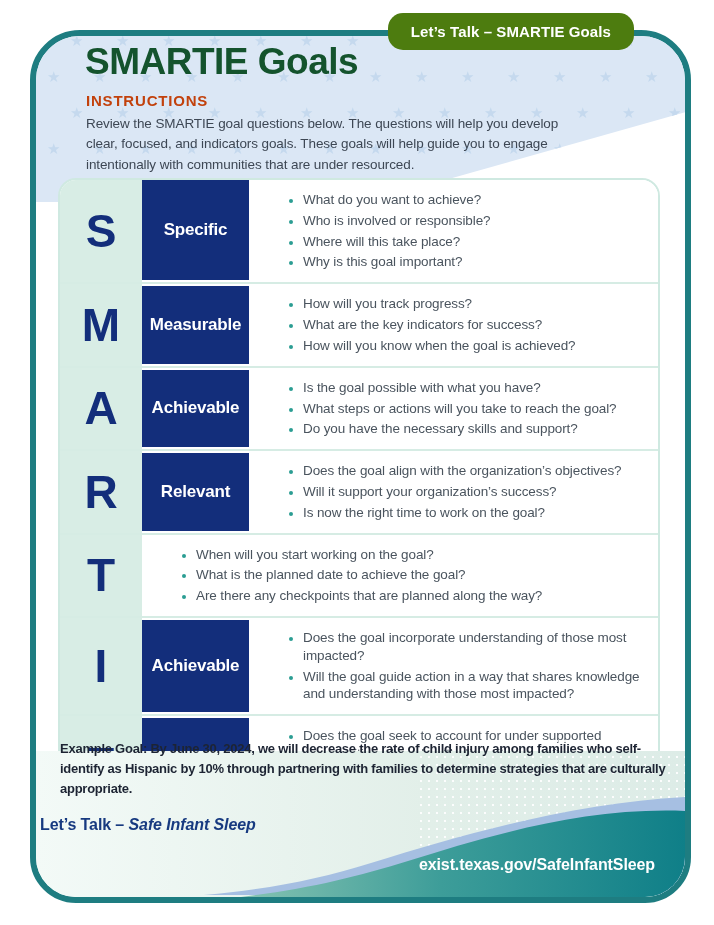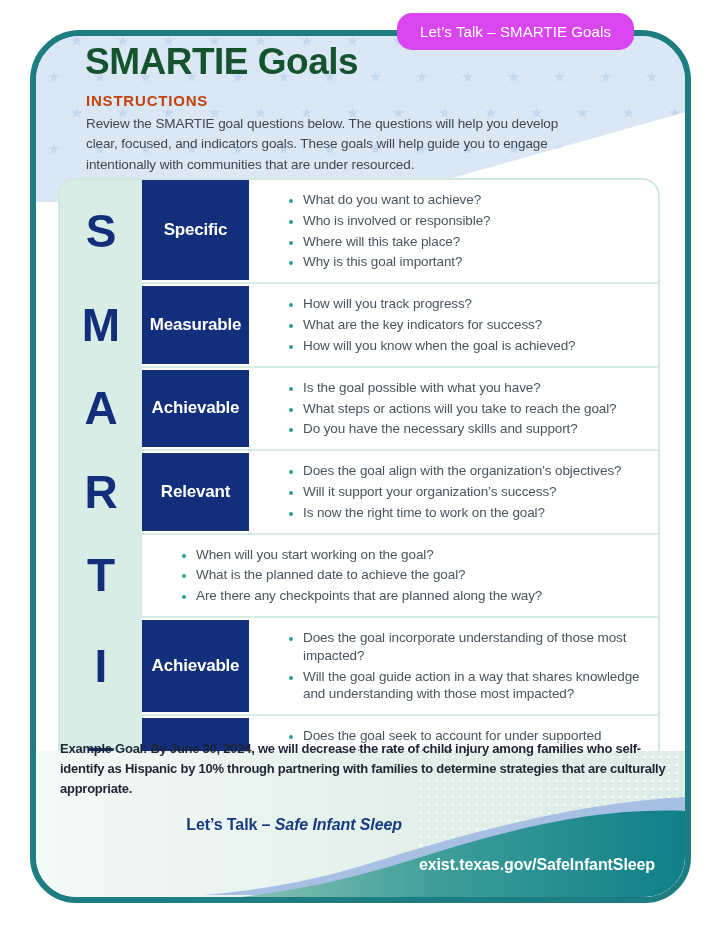--- a/index.html
+++ b/index.html
@@ -6,22 +6,22 @@
   html,body { width:714px; height:925px; background:#ffffff;
     font-family:"Liberation Sans", sans-serif; }
   .page { position:relative; width:714px; height:925px; overflow:hidden; background:#fff; }
 
   
   .card { position:absolute; left:30px; top:30px; width:661px; height:873px;
     border:6px solid #1e7d81; border-radius:50px 50px 46px 46px; background:#fff; overflow:hidden; }
 
   
   .badge { position:absolute; top:13px; right:80px; height:37px; z-index:10;
-    background:#d946ef; border-radius:15px; display:flex; align-items:center;
-    padding:0 23px; color:#fff; font-weight:normal; font-size:15px; letter-spacing:.1px; }
+    background:#4d7c0f; border-radius:15px; display:flex; align-items:center;
+    padding:0 23px; color:#fff; font-weight:bold; font-size:15px; letter-spacing:.1px; }
 
   
   .header-bg { position:absolute; left:0; top:0; width:649px; height:166px;
     background:#dbe7f5;
     clip-path:polygon(0 0,100% 0,100% 46%,51% 100%,0 100%); overflow:hidden; }
   .header-bg span { position:absolute; font-size:15px; color:#c5d9ee; }
   .title { position:absolute; left:49px; top:5px; font-size:37px; font-weight:bold;
     color:#14532d; letter-spacing:-0.5px; }
   .instructions { position:absolute; left:50px; top:56px; font-size:15px; font-weight:bold;
     color:#c2410c; letter-spacing:.8px; }
@@ -50,21 +50,21 @@
   .cell-q li::marker { color:#2b9d93; font-size:12px; }
 
   
   .footer-zone { position:absolute; left:0; bottom:0; width:649px; height:146px;
     background:linear-gradient(90deg,#f3faf7 0%,#e2efe9 60%,#ddece7 100%); }
   .dots { position:absolute; right:0; bottom:0; width:268px; height:160px;
     background-image:radial-gradient(circle,#ffffff 1.3px, rgba(255,255,255,0) 1.45px);
     background-size:8px 8px; opacity:.9; }
   .example { position:absolute; left:24px; top:703px; width:606px; font-size:13px;
     font-weight:bold; color:#1d2433; line-height:1.55; letter-spacing:-0.25px; }
-  .footer-text { position:absolute; left:26px; top:780px; width:340px;text-align:right; }
+  .footer-text { position:absolute; left:4px; top:780px; width:340px; }
   .footer-heading { font-size:16px; font-weight:bold; color:#173a80; margin-bottom:2px; letter-spacing:-0.1px;}
   .footer-heading .it { font-style:italic; }
   .footer-body { font-size:13.5px; color:#1d4697; line-height:1.42; letter-spacing:-0.1px; }
   .wave-wrap { position:absolute; left:0; bottom:0; width:649px; height:100px; }
   .wave-wrap svg { display:block; width:100%; height:100%; }
   .site-url { position:absolute; right:30px; bottom:23px; color:#ffffff;
     font-size:16px; font-weight:bold; letter-spacing:-0.1px; cursor:pointer; }
 </style>
 </head>
 <body>

